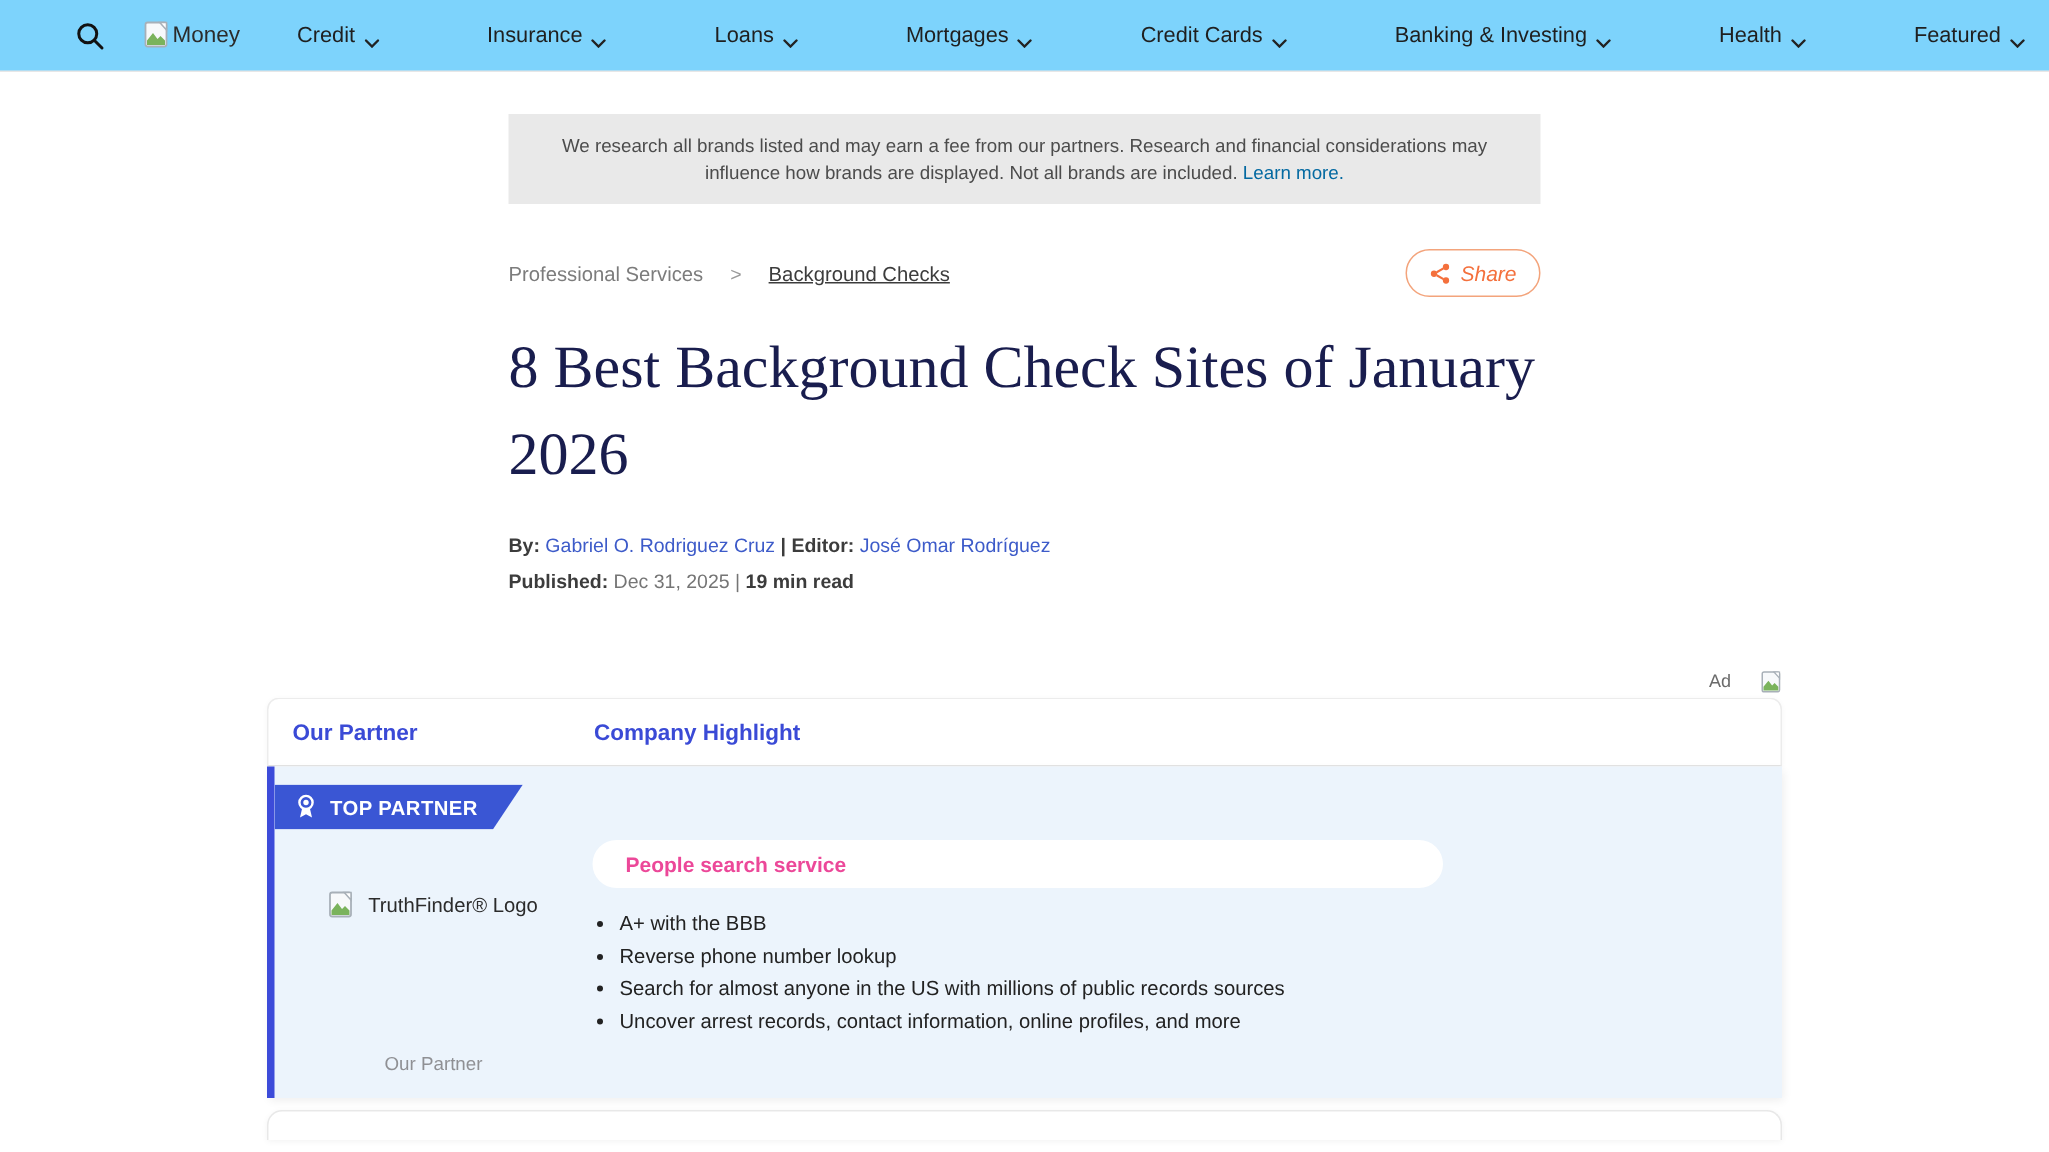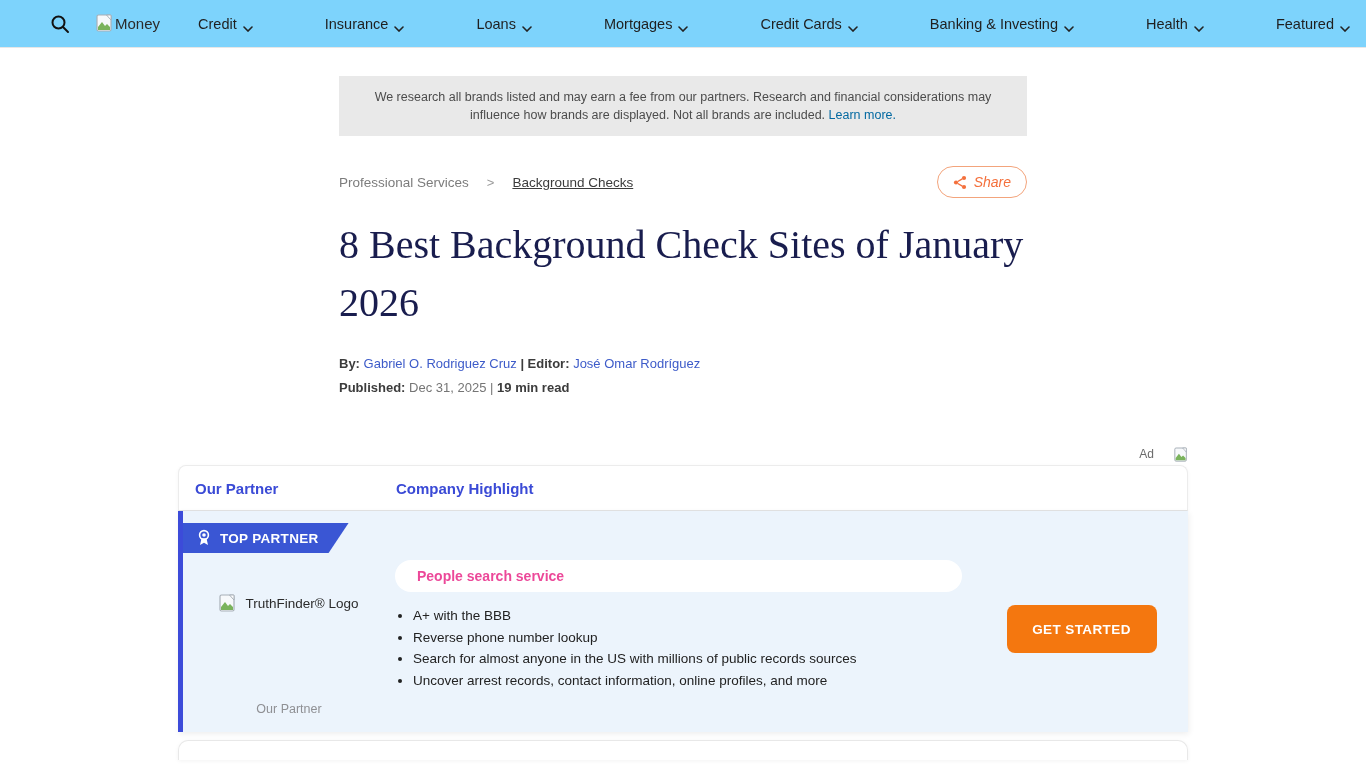--- a/index.html
+++ b/index.html
@@ -240,18 +240,15 @@
   <div class="col-highlight">
     <div class="pill">People search service</div>
     <ul class="bullets">
       <li>A+ with the BBB</li>
       <li>Reverse phone number lookup</li>
       <li>Search for almost anyone in the US with millions of public records sources</li>
       <li>Uncover arrest records, contact information, online profiles, and more</li>
     </ul>
   </div>
 
-  <div class="col-cta">
-    <button class="cta-btn">GET STARTED</button>
-  </div>
 </div>
 
 <div class="wide next-card"></div>
 
 </body></html>

